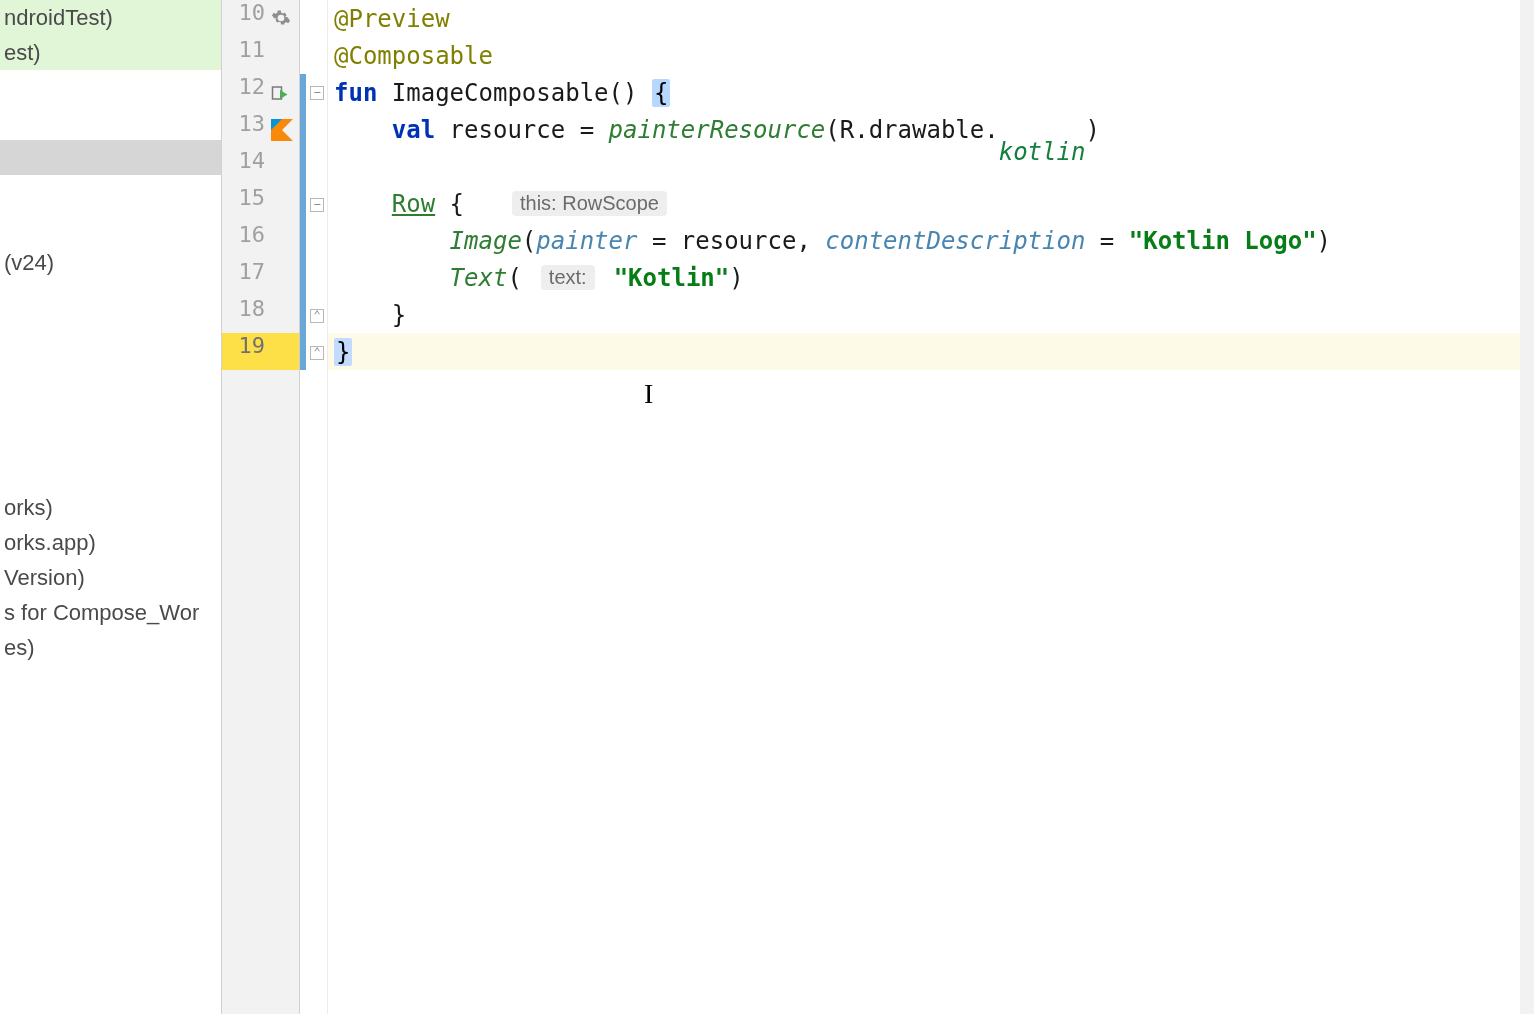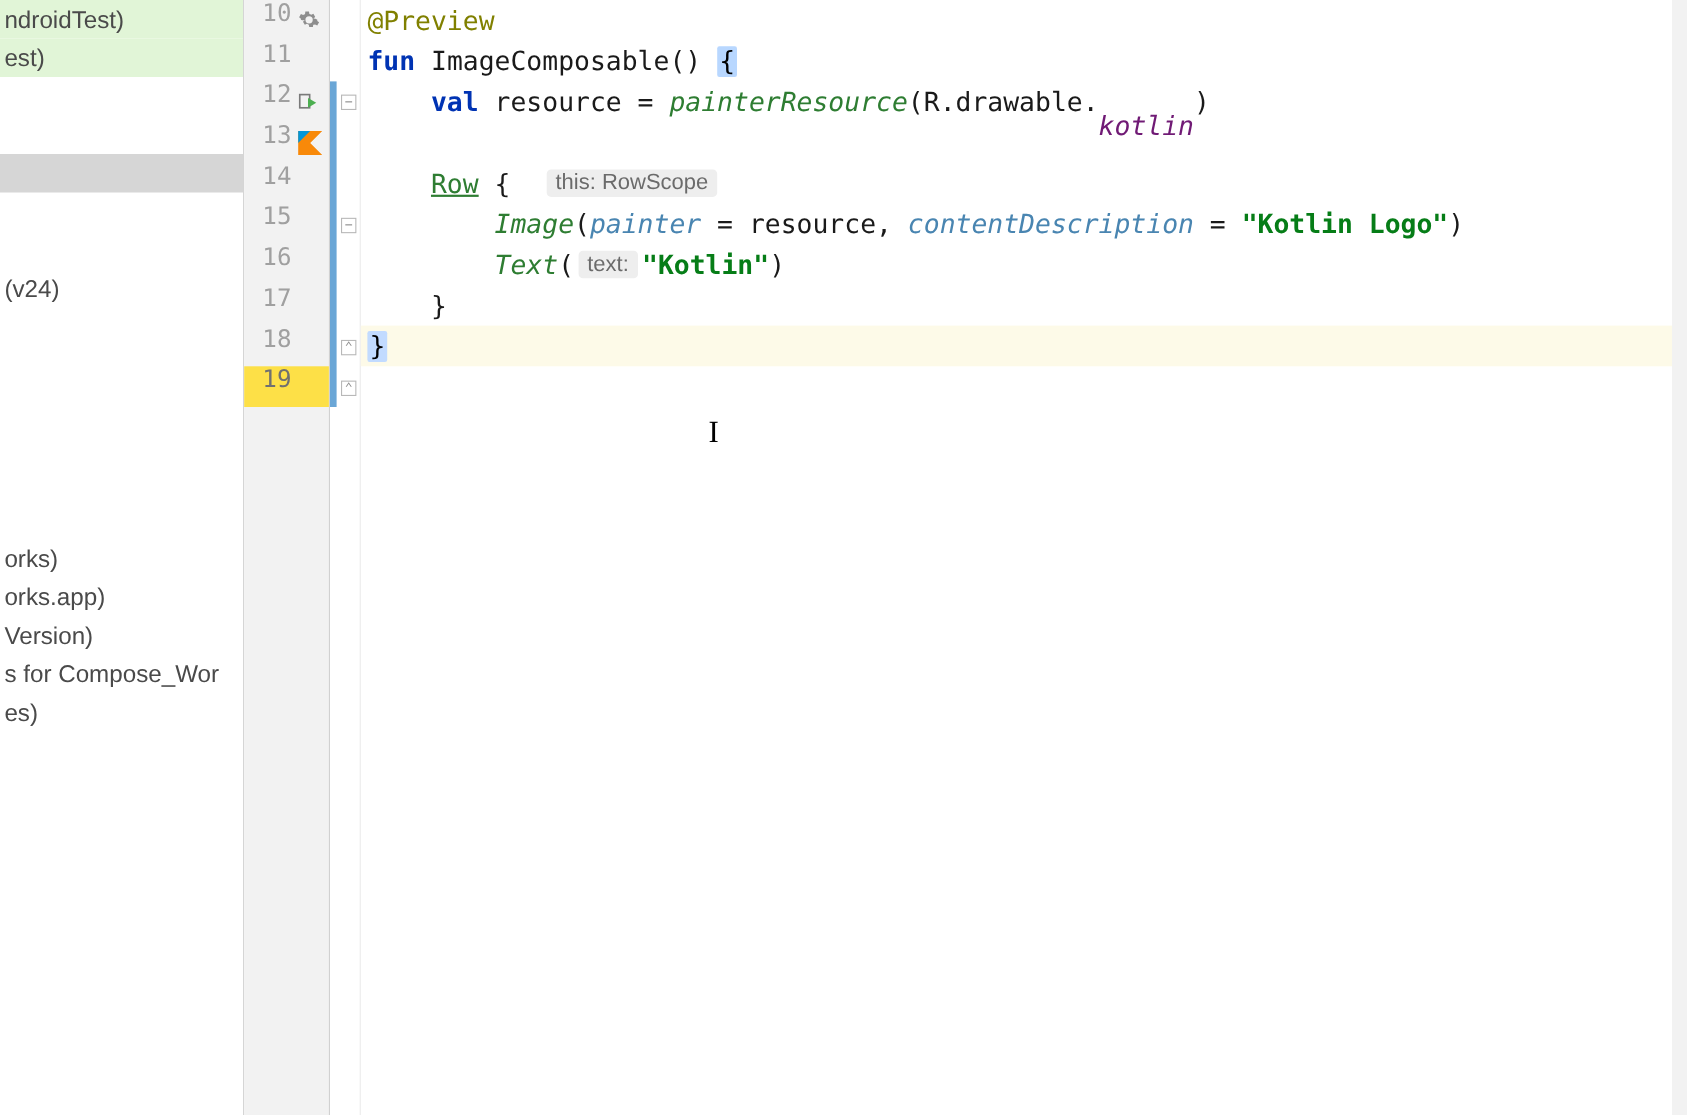--- a/index.html
+++ b/index.html
@@ -114,42 +114,42 @@
   .code-line.current-bg {
     background: #fdfae8;
   }
   .tok-ann     { color: #808000; }
   .tok-kw      { color: #0033b3; font-weight: 600; }
   .tok-fn      { color: #1a1a1a; }
   .tok-pl      { color: #1a1a1a; }
   .tok-call-it { color: #2e7d32; font-style: italic; }
   .tok-callu   { color: #2e7d32; text-decoration: underline; }
   .tok-param   { color: #4985b1; font-style: italic; }
-  .tok-member  { color: #701a75; font-style: italic; margin-top: 44px; }
+  .tok-member  { color: #15803d; font-style: italic; margin-top: 44px; }
   .tok-str     { color: #067d17; font-weight: 600; }
   .tok-val     { color: #0033b3; font-weight: 600; }
   .sel-brace {
     background: #b8d7ff;
     color:#000;
     padding: 0 2px;
     border-radius:2px;
   }
   .sel-brace-end {
     background: #c2dbff;
     padding: 0 2px;
     border-radius:2px;
   }
   .hint {
     background: #eeeeee;
     color: #6b6b6b;
     font-family: -apple-system, "Segoe UI", sans-serif;
     font-size: 20px;
     padding: 1px 8px;
     border-radius: 4px;
-    margin: 0 4px;
+    margin: 0 19px;
     font-style: normal;
   }
   .text-cursor {
     position:absolute;
     font-size:28px;
     color:#000;
     font-family: serif;
   }
 </style>
 </head>
@@ -237,20 +237,23 @@
     <div class="fold-marker" style="top:309px">⌃</div>
     <div class="fold-marker" style="top:346px">⌃</div>
   </div>
 
   <div class="editor">
 
     <div class="code-line">
       <span class="tok-ann">@Preview</span>
     </div>
 
+    <div class="code-line">
+      <span class="tok-ann">@Composable</span>
+    </div>
 
     <div class="code-line">
       <span class="tok-kw">fun</span><span> </span><span class="tok-fn">ImageComposable</span><span class="tok-pl">() </span><span class="sel-brace">{</span>
     </div>
 
     <div class="code-line">
       <span>    </span><span class="tok-val">val</span><span> </span><span class="tok-pl">resource</span><span class="tok-pl"> = </span><span class="tok-call-it">painterResource</span><span class="tok-pl">(</span><span class="tok-pl">R.drawable.</span><span class="tok-member">kotlin</span><span class="tok-pl">)</span>
     </div>
 
     <div class="code-line"></div>

